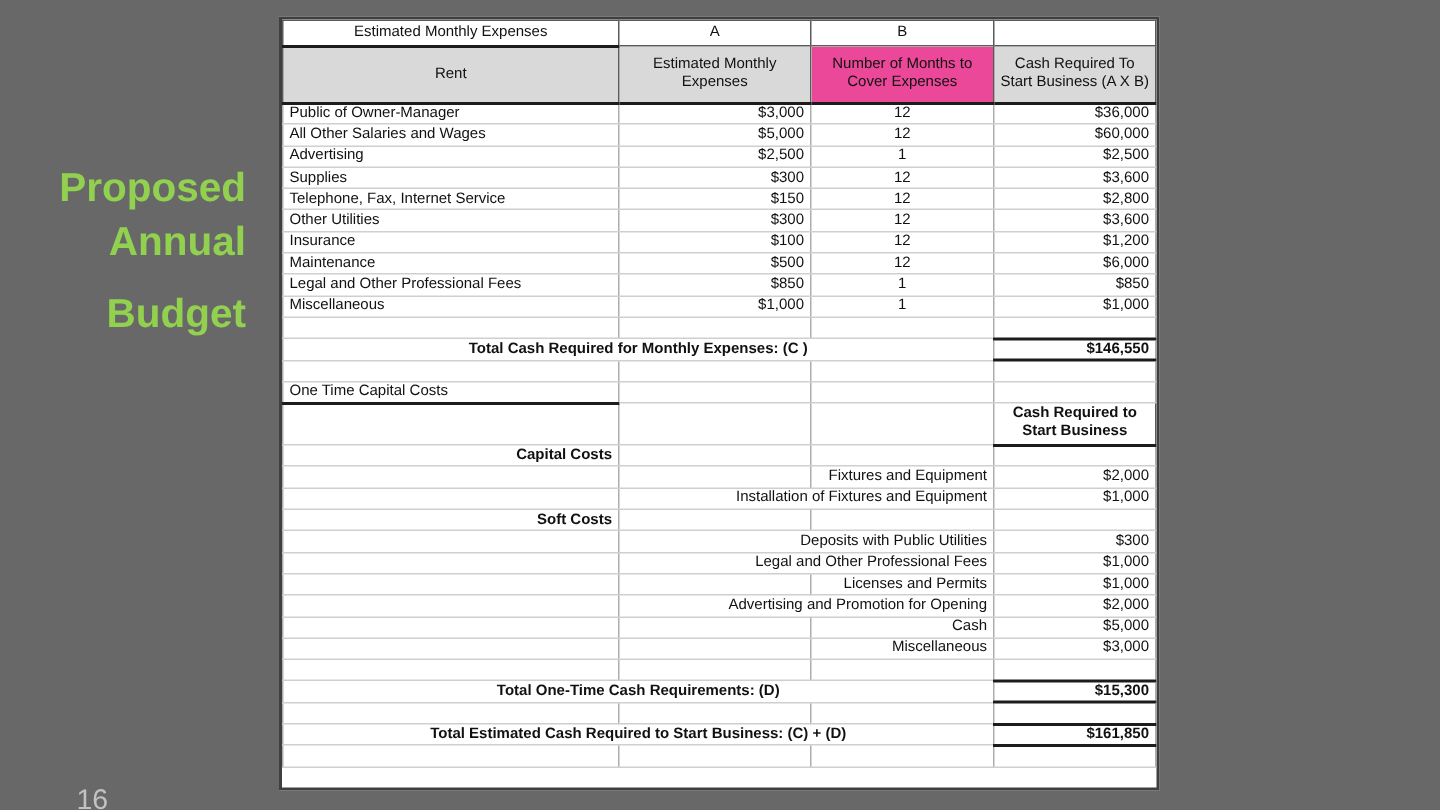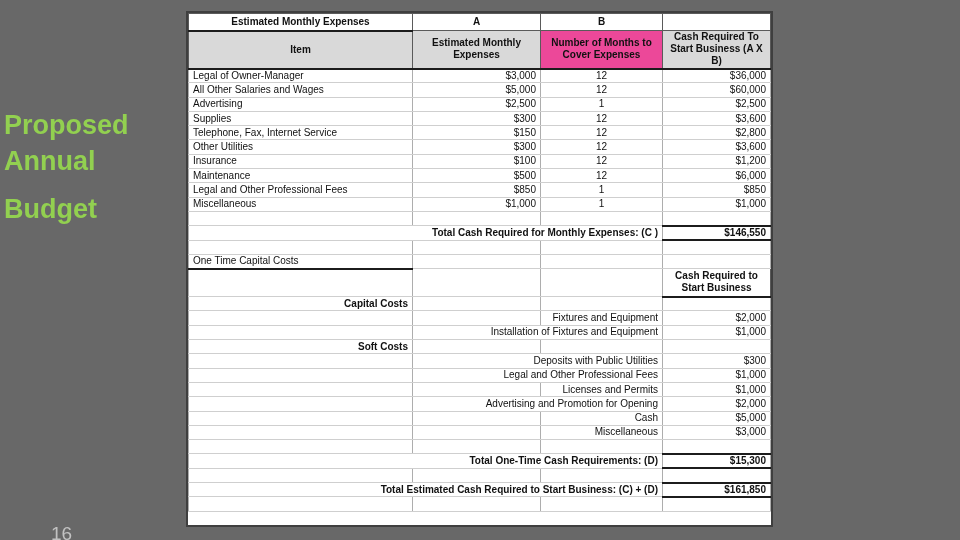--- a/index.html
+++ b/index.html
@@ -2,53 +2,53 @@
 <html><head>
 <meta charset="utf-8">
 <style>
   html,body{margin:0;padding:0;}
   body{
     width:960px;height:540px;position:relative;overflow:hidden;
     background:#686868;
     font-family:"Liberation Sans","DejaVu Sans",sans-serif;
   }
   .slide-title{
-    position:absolute;left:4px;top:107px;width:146px;
-    font-weight:bold;font-size:27px;line-height:36px;
+    position:absolute;left:18px;top:107px;width:146px;
+    text-align:right;font-weight:bold;font-size:27px;line-height:36px;
     color:#92d050;
   }
   .slide-title .line-budget{margin-top:12px;}
   .page-number{
     position:absolute;left:15px;top:526px;
     font-size:19px;color:#c2c2c2;line-height:16px;margin-left:36px;
   }
   .table-wrap{
     position:absolute;left:186px;top:11px;width:587px;height:516px;
     background:#ffffff;border:2px solid #3f3f3f;box-sizing:border-box;
     overflow:hidden;
   }
   table{border-collapse:collapse;table-layout:fixed;width:582px;}
   th,td{
     padding:0 4px;font-size:10px;line-height:12px;height:14.3px;
     overflow:hidden;white-space:nowrap;color:#111;box-sizing:border-box;
     vertical-align:middle;
   }
-  th{border:1px solid #5a5a5a;font-weight:bold;text-align:center;background:#ffffff;}
+  th{border:1px solid #5a5a5a;font-weight:normal;text-align:center;background:#ffffff;}
   tr.h1 th{height:17px;}
   tr.h1 th.h1c1{border-bottom:2px solid #1c1c1c;}
   tr.h2 th{
     background:#d9d9d9;height:38px;white-space:normal;
     border-bottom:2px solid #1c1c1c;
   }
   td{border:1px solid;border-color:#cfcfcf #adadad;}
   .c-item{text-align:left;}
   .c-a{text-align:right;}
   .c-b{text-align:center;}
   .c-c{text-align:right;padding-left:40px;}
-  .t-label{font-weight:bold;text-align:right;}
+  .t-label{font-weight:bold;text-align:center;}
   .t-value{font-weight:bold;text-align:right;border-top:2px solid #1c1c1c;border-bottom:2px solid #1c1c1c;}
   .sec-label{font-weight:normal;text-align:left;border-bottom:2px solid #1c1c1c;}
   .subhead{
     font-weight:bold;text-align:center;white-space:normal;line-height:12px;
     border:1px solid #5a5a5a;border-bottom:2px solid #1c1c1c;
   }
   tr.r-subheader td{height:28px;}
   .group-label{font-weight:bold;text-align:right;margin-left:32px;}
   .oi-label{text-align:right;}
   .oi-value{text-align:right;}
@@ -73,29 +73,29 @@
       <col style="width:108px">
     </colgroup>
     <thead>
       <tr class="h1">
         <th class="h1c1">Estimated Monthly Expenses</th>
         <th>A</th>
         <th>B</th>
         <th></th>
       </tr>
       <tr class="h2">
-        <th style="background: rgb(217, 217, 217);">Item</th>
+        <th style="background: rgb(217, 217, 217);">Rent</th>
         <th style="background: rgb(217, 217, 217);">Estimated Monthly Expenses</th>
         <th style="background: #ec4899;">Number of Months to Cover Expenses</th>
         <th style="background: rgb(217, 217, 217);">Cash Required To Start Business (A X B)</th>
       </tr>
     </thead>
     <tbody>
         <tr class="r-item">
-          <td class="c-item">Legal of Owner-Manager</td>
+          <td class="c-item">Public of Owner-Manager</td>
           <td class="c-a">$3,000</td>
           <td class="c-b">12</td>
           <td class="c-c">$36,000</td>
         </tr>
         <tr class="r-item">
           <td class="c-item">All Other Salaries and Wages</td>
           <td class="c-a">$5,000</td>
           <td class="c-b">12</td>
           <td class="c-c">$60,000</td>
         </tr>

